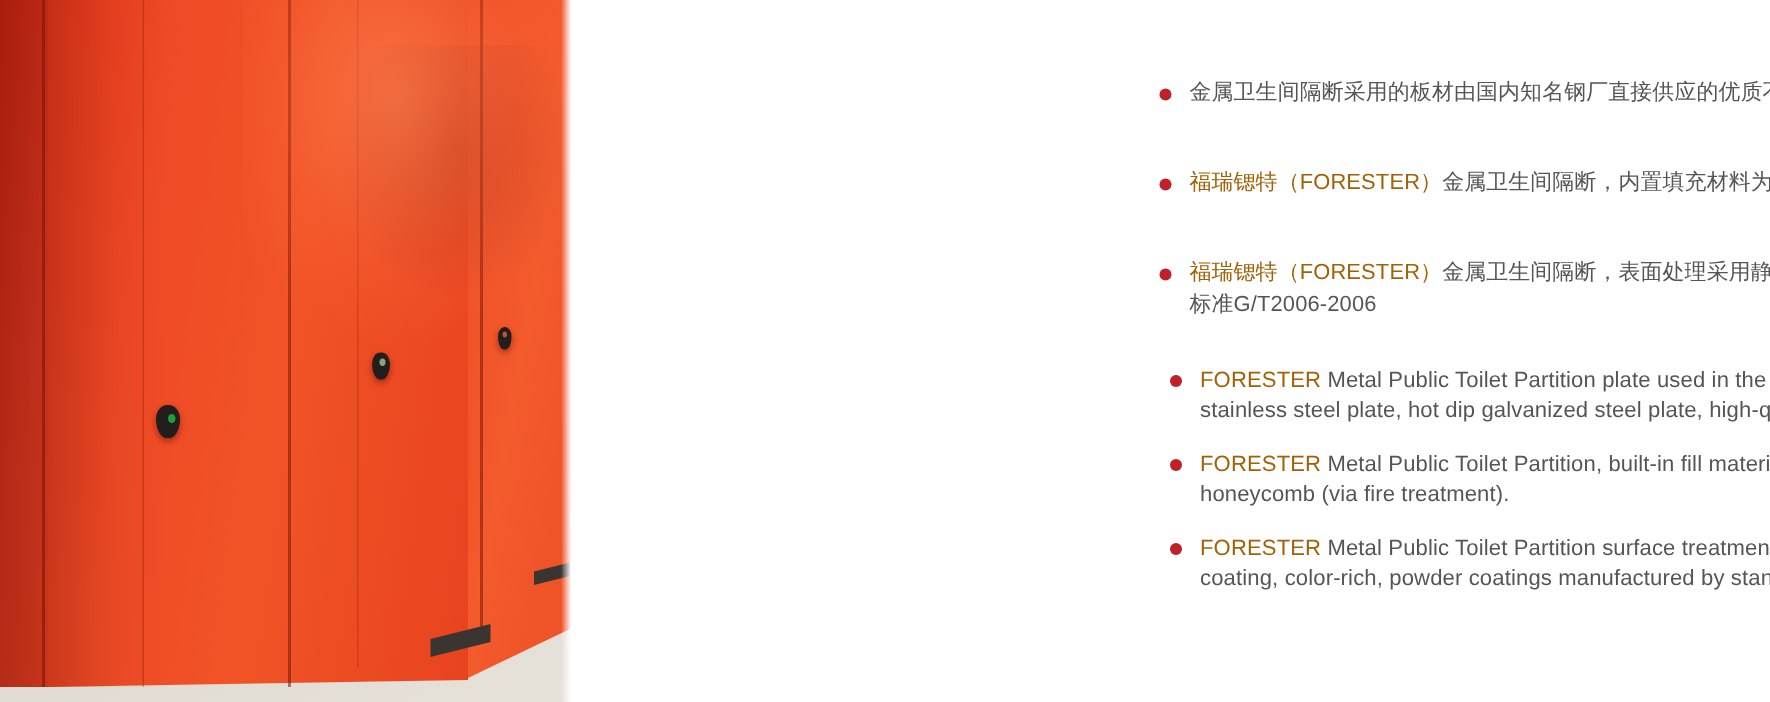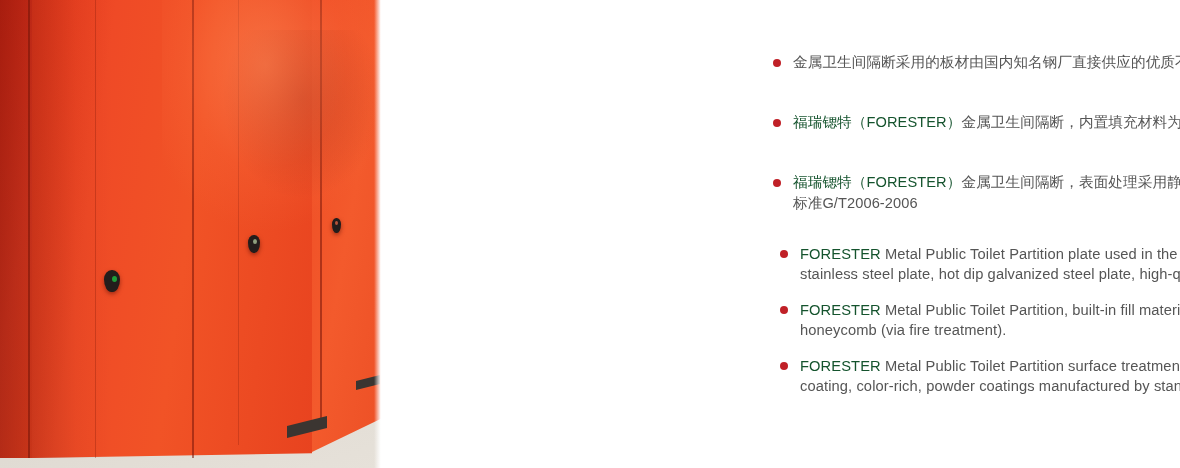--- a/index.html
+++ b/index.html
@@ -164,21 +164,21 @@
     border-radius: 50%;
     background: #c02027;
   }
   .bullet-text {
     color: #555555;
     font-size: 14.5px;
     line-height: 21px;
     letter-spacing: 0.1px;
   }
   .brand {
-    color: #14532d;
+    color: #a16207;
   }
   
   .zh { font-size: 14.6px; }
   .en { font-size: 14.7px; line-height: 20px; }
 
   .item-zh-1 { position: absolute; left: 385px; top: 52px;  width: 700px; }
   .item-zh-1 .marker { top: 7px; }
   .item-zh-1 .bullet-text { padding-left: 0px; }
 
   .item-zh-2 { position: absolute; left: 385px; top: 112px; width: 720px; }

